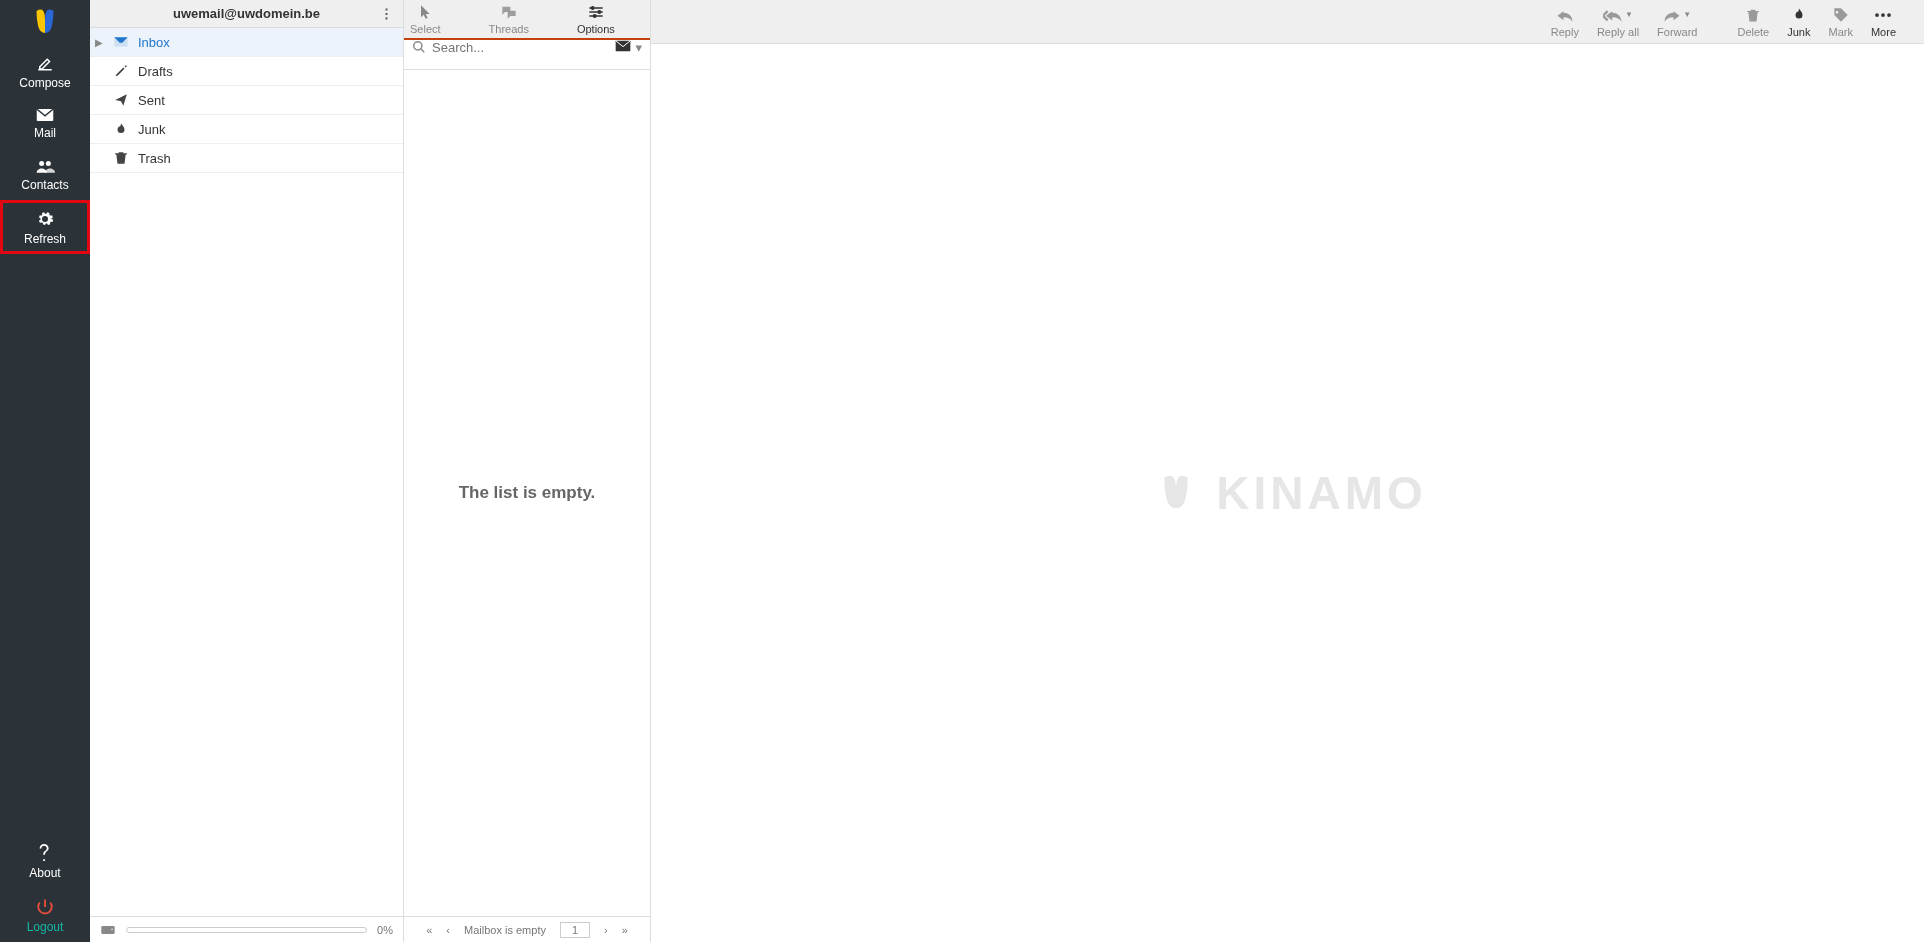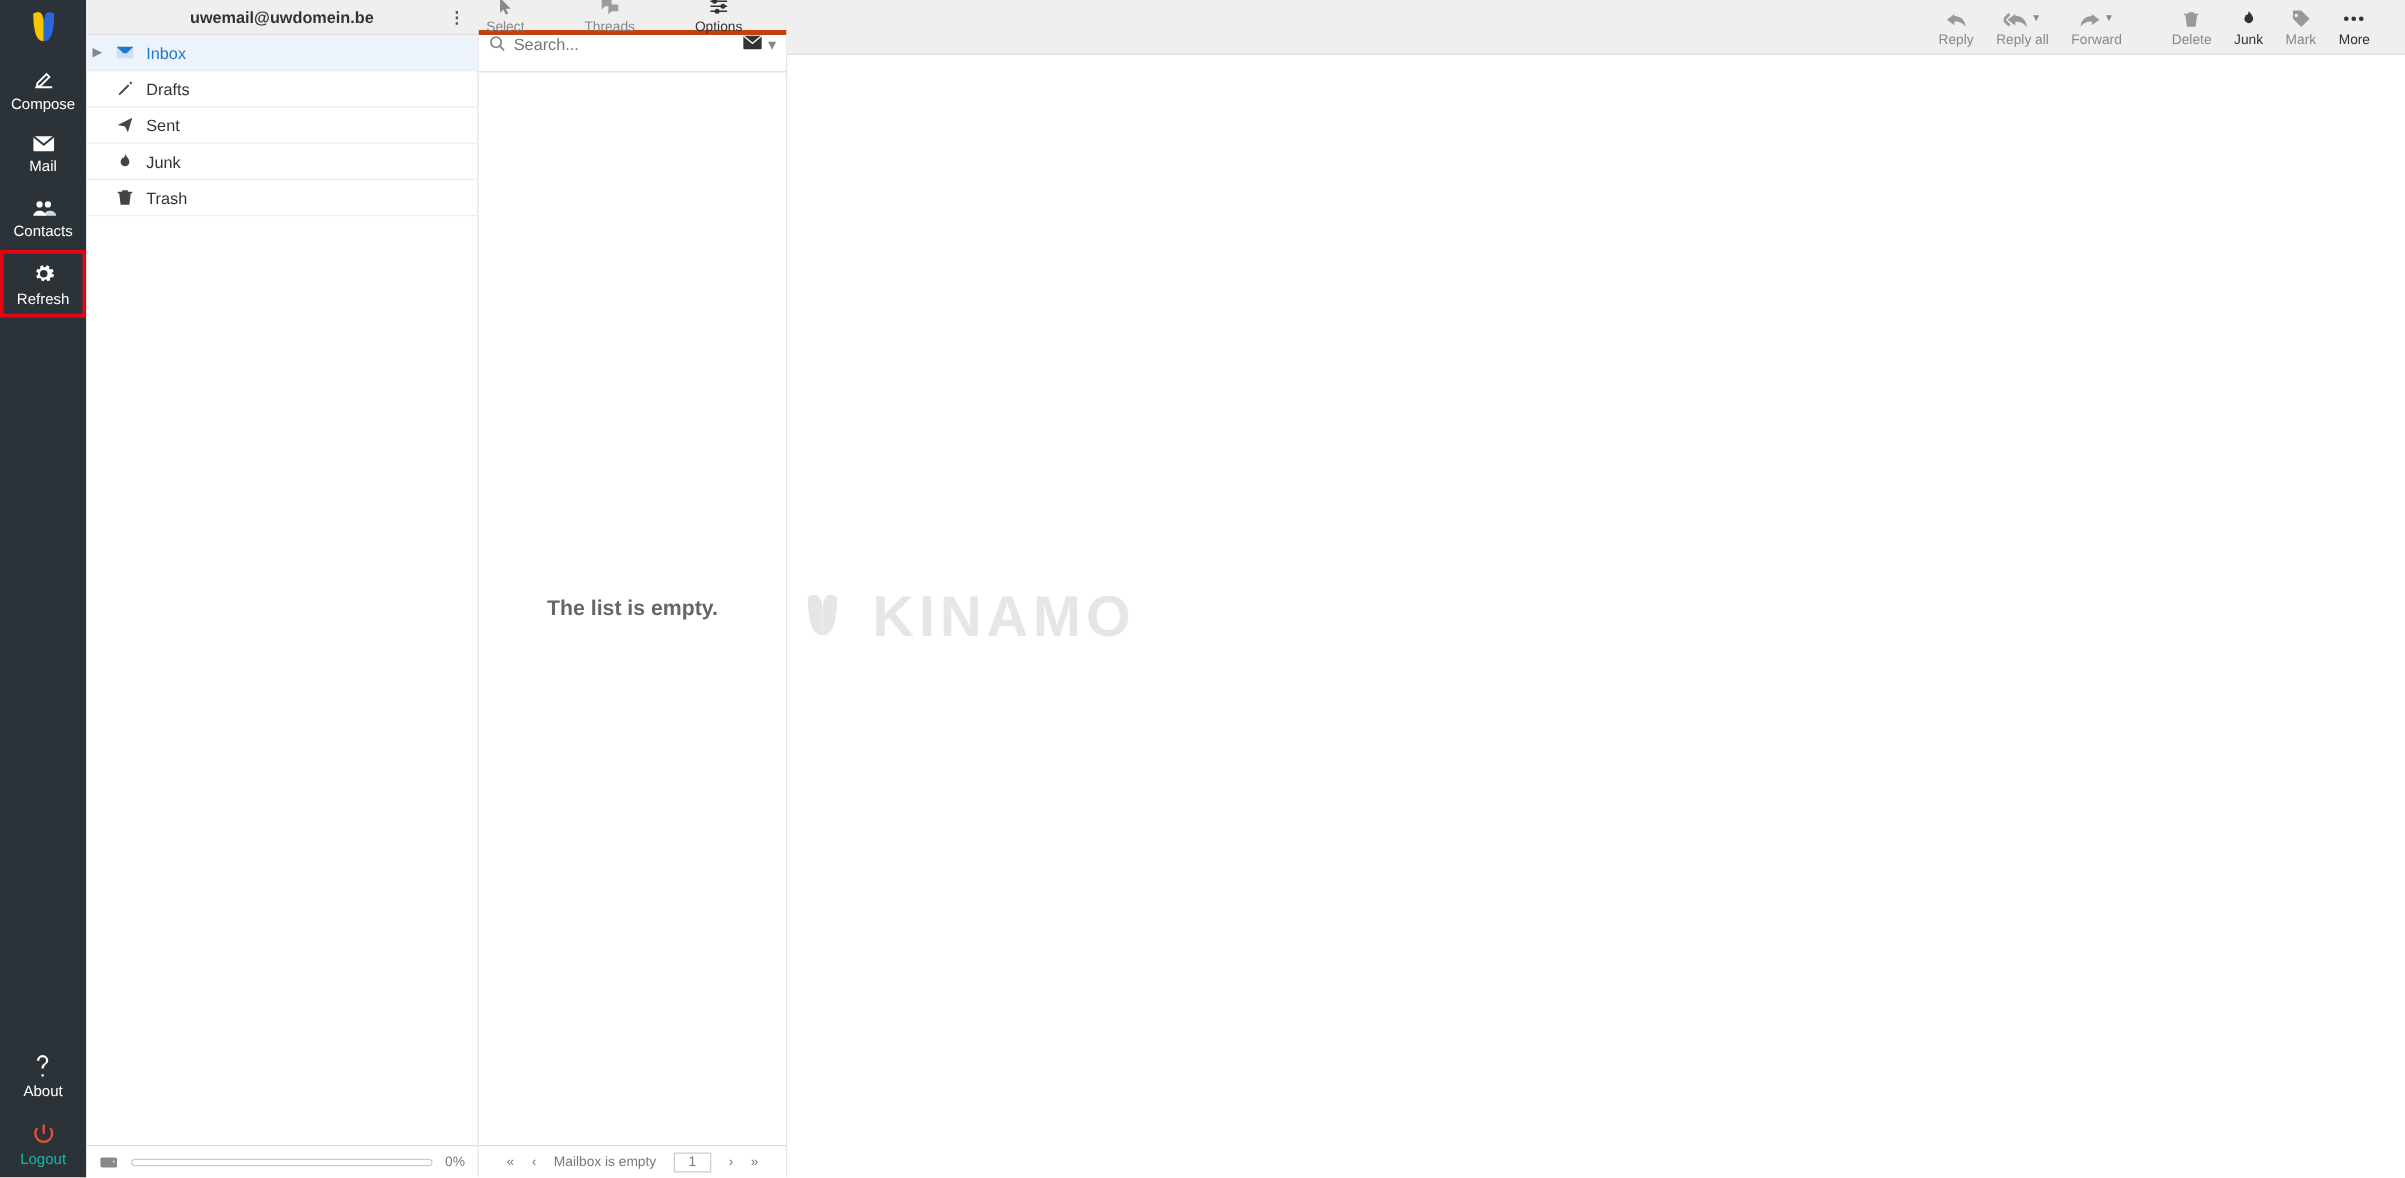--- a/index.html
+++ b/index.html
@@ -1,17 +1,17 @@
 <!DOCTYPE html>
 <html><head>
 <meta charset="utf-8">
 <style>
 * { margin:0; padding:0; box-sizing:border-box; }
 body { font-family:"Helvetica Neue",Arial,sans-serif; font-size:13px; color:#333; height:100vh; overflow:hidden; display:flex; }
-#sidebar { width:69px; background:#2c3338; display:flex; flex-direction:column; color:#fff; }
+#sidebar { width:90px; background:#2c3338; display:flex; flex-direction:column; color:#fff; }
 #sidebar .logo { height:44px; display:flex; align-items:center; justify-content:center; }
 #sidebar .logo svg { width:34px; height:30px; }
 .nav-item { display:flex; flex-direction:column; align-items:center; justify-content:center; padding:10px 0 8px; cursor:pointer; color:#fff; font-size:12px; }
 .nav-item .icon { font-size:18px; margin-bottom:4px; display:flex; justify-content:center; }
 .nav-item.highlighted { outline:3px solid #e30613; outline-offset:-3px; }
 #sidebar .spacer { flex:1; }
 .nav-item.logout { color:#14b8a6; }
 .nav-item.logout .icon svg { stroke:#e74c3c; }
 
 #folderpane { width:314px; background:#fff; display:flex; flex-direction:column; border-right:1px solid #ddd; }
@@ -20,37 +20,37 @@
 .folder-list { flex:1; overflow:auto; }
 .folder { display:flex; align-items:center; height:29px; padding-left:22px; border-bottom:1px solid #eee; cursor:pointer; position:relative; }
 .folder.selected { background:#ecf3fb; color:#2277cc; }
 .folder .chevron { position:absolute; left:5px; font-size:10px; color:#888; }
 .folder .ficon { width:18px; margin-right:8px; display:flex; justify-content:center; color:#444; }
 .folder.selected .ficon { color:#2277cc; }
 #folder-footer { height:26px; border-top:1px solid #ddd; display:flex; align-items:center; padding:0 10px; gap:10px; color:#777; font-size:11px; }
 #folder-footer .bar { flex:1; height:6px; border:1px solid #ccc; border-radius:3px; }
 
 #listpane { width:247px; display:flex; flex-direction:column; border-right:1px solid #ddd; background:#fff; }
-#list-toolbar { height:28px; background:#efefef; border-bottom:4px solid #c2410c; display:flex; justify-content:space-around; align-items:center;gap:36px; }
+#list-toolbar { height:40px; background:#efefef; border-bottom:2px solid #c2410c; display:flex; justify-content:space-around; align-items:center;gap:36px; }
 .tbtn { display:flex; flex-direction:column; align-items:center; justify-content:center; font-size:11px; color:#888; cursor:pointer; padding:0 6px; }
 .tbtn.enabled { color:#333; }
 .tbtn .ti { height:18px; display:flex; align-items:center; justify-content:center; margin-bottom:2px; }
 #searchbar { height:30px; border-bottom:1px solid #ddd; display:flex; align-items:flex-start; padding:0 8px; }
 #searchbar input { flex:1; border:none; outline:none; font-size:13px; background:transparent; margin-left:6px; }
 #searchbar .sicon, #searchbar .eicon, #searchbar .dropicon { color:#888; }
 #searchbar .eicon { margin-right:4px; }
 #list-body { flex:1; display:flex; align-items:center; justify-content:center; color:#666; font-weight:bold; font-size:17px; }
 #list-footer { height:26px; border-top:1px solid #ddd; display:flex; align-items:center; justify-content:center; gap:14px; color:#777; font-size:11px; }
 #list-footer .page { width:30px; border:1px solid #ccc; text-align:center; padding:1px 0; }
 
 #msgpane { flex:1; display:flex; flex-direction:column; background:#fff; }
 #msg-toolbar { height:44px; background:#efefef; border-bottom:1px solid #ddd; display:flex; justify-content:flex-end; align-items:center; padding-right:20px; gap:2px; }
 #msg-toolbar .tbtn { padding:0 8px; }
 .tbtn .caret { font-size:8px; margin-left:2px; vertical-align:middle; }
-#msg-body { flex:1; display:flex; align-items:center; }
+#msg-body { flex:1; display:flex; align-items:center; justify-content:center; }
 .k-logo { color:#e6e6e6; font-weight:800; font-size:46px; letter-spacing:4px; display:flex; align-items:center; gap:12px; }
 .k-logo svg { width:56px; height:40px; }
 
 #cols { flex:1; display:flex; overflow:hidden; }
 
 svg { display:block; }
 </style>
 </head>
 <body>
 

